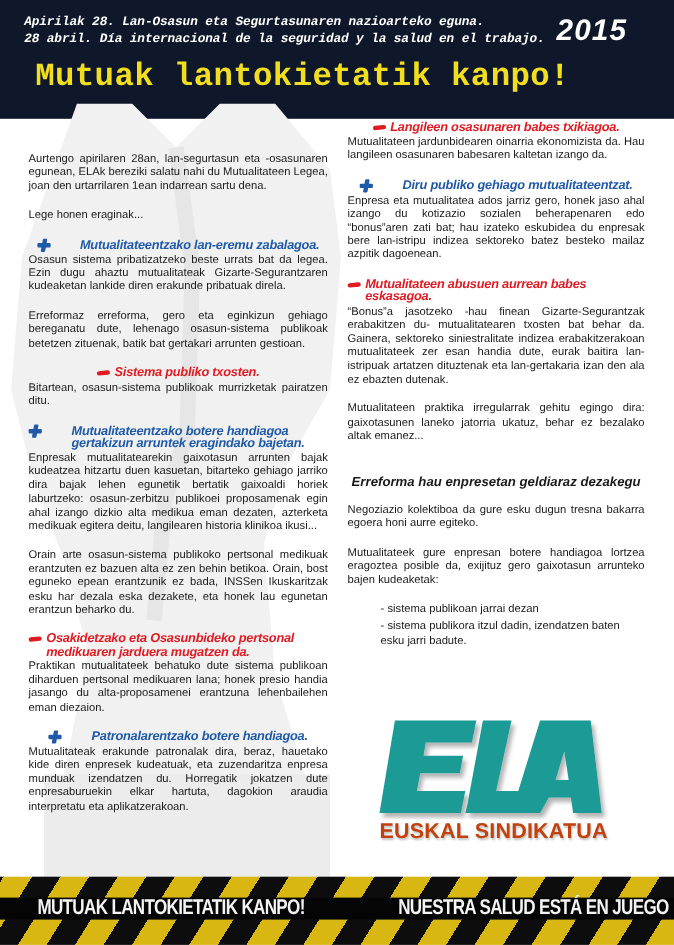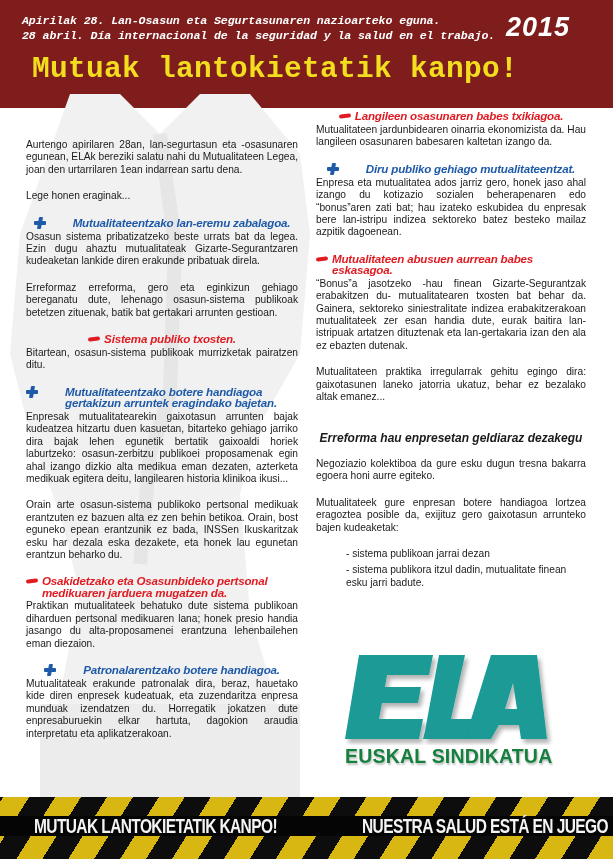--- a/index.html
+++ b/index.html
@@ -5,21 +5,21 @@
   html, body { margin: 0; padding: 0; }
   body {
     width: 613px; height: 859px; position: relative; overflow: hidden;
     background: #ffffff;
     font-family: "Liberation Sans", sans-serif;
     color: #1a1a1a;
   }
   
   .header {
     position: absolute; left: 0; top: 0; width: 613px; height: 108px;
-    background: #7f1d1d;
+    background: #0f172a;
   }
   .sub1, .sub2 {
     position: absolute; left: 22px;
     font-family: "Liberation Mono", monospace; font-weight: bold; font-style: italic;
     color: #ffffff; font-size: 11.6px; letter-spacing: -0.1px; white-space: nowrap;
   }
   .sub1 { top: 14px; }
   .sub2 { top: 29px; }
   .year {
     position: absolute; left: 506px; top: 12px;
@@ -76,21 +76,21 @@
   
   .logo {
     position: absolute; left: 335px; top: 645px; width: 230px; height: 130px;
   }
   .logo-letters {
     position: absolute; left: 6px; top: 4px; width: 212px; height: 96px;
   }
   .logo-sub {
     position: absolute; left: 10px; top: 100px;
     font-family: "Liberation Sans", sans-serif; font-weight: bold; font-size: 19.5px;
-    color: #15803d; letter-spacing: 0.2px; white-space: nowrap;
+    color: #c2410c; letter-spacing: 0.2px; white-space: nowrap;
     text-shadow: 1px 2px 2px rgba(0,0,0,0.25);
   }
   
   .hazard {
     position: absolute; left: 0; top: 797px; width: 613px; height: 62px;
     background: repeating-linear-gradient(-58deg, #d8b713 0 22px, #0d0d0d 22px 44px);
     overflow: hidden;
   }
   .hazard-band {
     position: absolute; left: 0; top: 19px; width: 613px; height: 20px; background: #050505;
@@ -211,21 +211,21 @@
   <div class="gap-l"></div>
 
   <p class="para">Negoziazio kolektiboa da gure esku dugun tresna bakarra egoera honi aurre egiteko.</p>
   <div class="gap-l"></div>
 
   <p class="para">Mutualitateek gure enpresan botere handiagoa lortzea eragoztea posible da, exijituz gero gaixotasun arrunteko bajen kudeaketak:</p>
   <div class="gap-l"></div>
 
   <div class="list">
     <div class="li">- sistema publikoan jarrai dezan</div>
-    <div class="li">- sistema publikora itzul dadin, mutualitate finean esku jarri badute.</div>
+    <div class="li">- sistema publikora itzul dadin, izendatzen baten esku jarri badute.</div>
   </div>
 </div>
 
 <div class="logo">
   <svg class="logo-letters" viewBox="0 0 212 96">
     <defs>
       <filter id="sh" x="-10%" y="-10%" width="130%" height="130%">
         <feDropShadow dx="3" dy="4" stdDeviation="2" flood-color="#000" flood-opacity="0.3"></feDropShadow>
       </filter>
     </defs>

